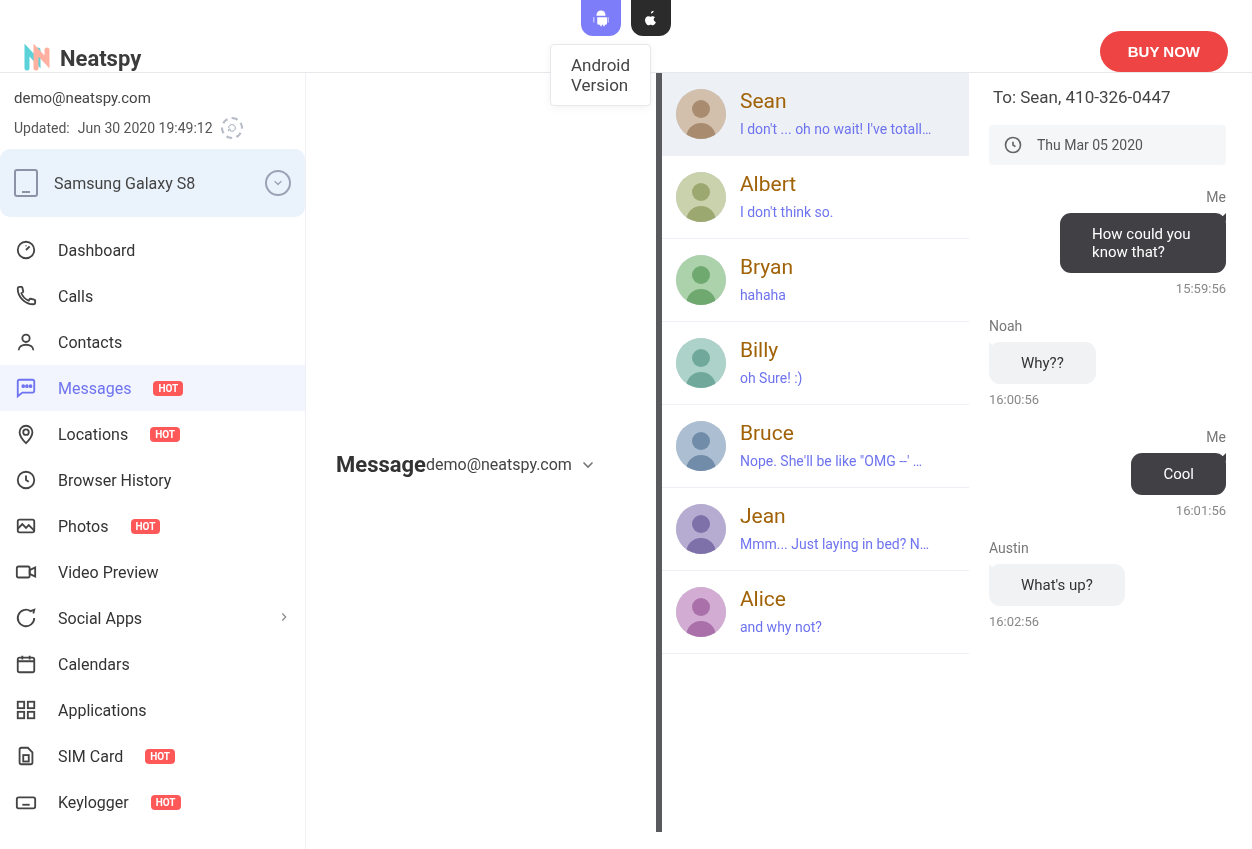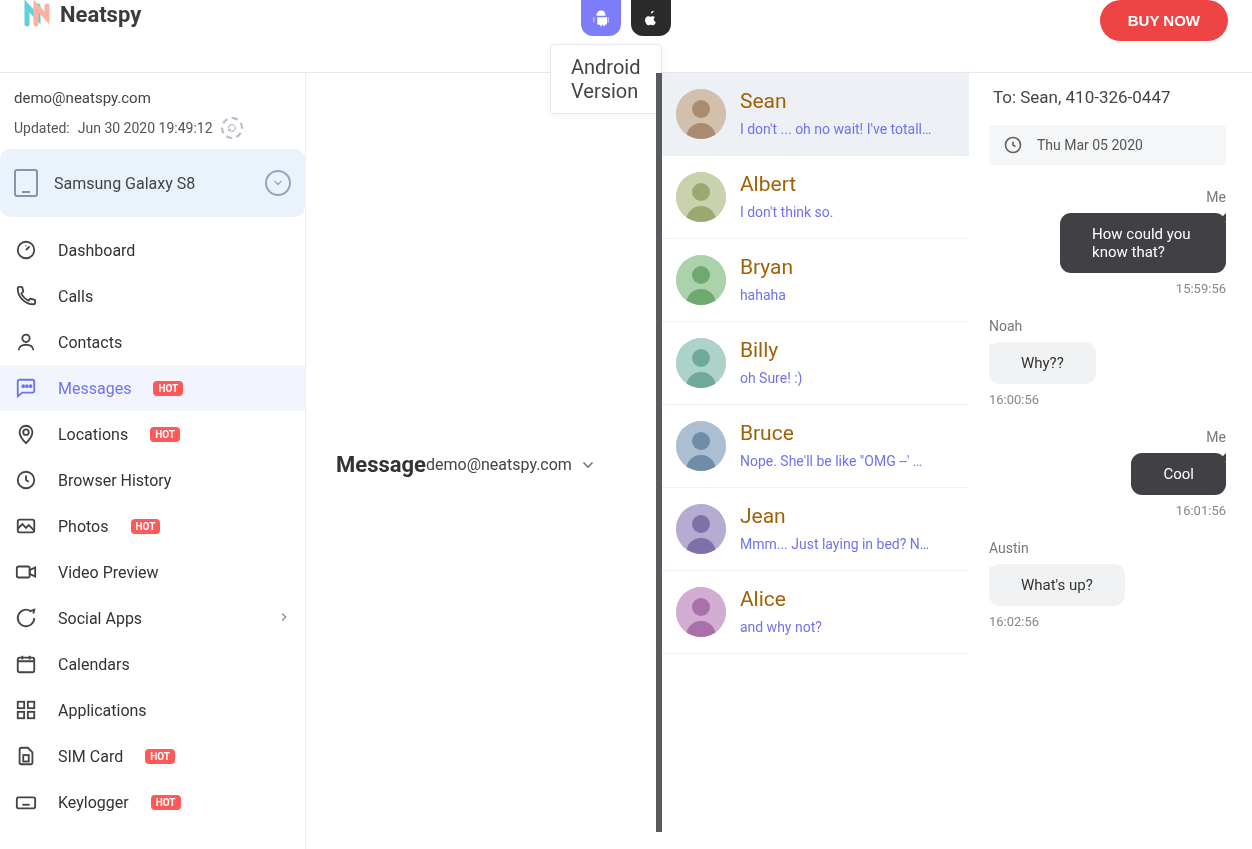--- a/index.html
+++ b/index.html
@@ -1,26 +1,26 @@
 <!DOCTYPE html>
 <html><head>
 <meta charset="utf-8">
 <style>
 * { box-sizing: border-box; margin: 0; padding: 0; }
 body { font-family: -apple-system, BlinkMacSystemFont, "Segoe UI", Roboto, Arial, sans-serif; color: #333; background: #fff; width: 1252px; height: 849px; overflow: hidden; }
 
-.header { height: 73px; border-bottom: 1px solid #e6e8ec; display: flex; align-items: flex-start; padding: 0 24px; position: relative; }
+.header { height: 73px; border-bottom: 1px solid #e6e8ec; display: flex; align-items: flex-end; padding: 0 24px; position: relative; }
 .logo { display: flex; align-items: center; gap: 8px; }
 .logo-mark { width: 28px; height: 28px; }
 .logo-text { font-size: 22px; font-weight: 700; color: #3b3b3b; }
 .platform-pills { position: absolute; left: 50%; top: 0; transform: translateX(-50%); display: flex; gap: 10px; }
 .pill { width: 40px; height: 36px; border-radius: 0 0 12px 12px; display: flex; align-items: center; justify-content: center; cursor: pointer; }
 .pill-android { background: #7d7df9; }
 .pill-apple { background: #2b2b2b; }
-.tooltip { position: absolute; top: 44px; left: 50%; transform: translateX(-76px); background: #fff; border: 1px solid #e6e8ec; border-radius: 4px; padding: 10px 20px; font-size: 20px; color: #444; box-shadow: 0 2px 8px rgba(0,0,0,0.05); }
+.tooltip { position: absolute; top: 44px; left: 50%; transform: translateX(-76px); background: #fff; border: 1px solid #e6e8ec; border-radius: 4px; padding: 10px 20px; font-size: 17px; color: #444; box-shadow: 0 2px 8px rgba(0,0,0,0.05); }
 .buy-btn { margin-left: auto; background: #ef4444; color: #fff; border: none; border-radius: 24px; padding: 12px 28px; font-size: 15px; font-weight: 700; cursor: pointer; }
 
 .body { display: flex; height: calc(100% - 70px); }
 .sidebar { width: 306px; background: #fff; border-right: 1px solid #eef0f3; display: flex; flex-direction: column; }
 .account { padding: 16px 14px 10px; }
 .account-email { font-size: 15px; color: #444; margin-bottom: 10px; }
 .account-updated { font-size: 14px; color: #555; display: flex; align-items: center; gap: 8px; }
 .refresh { width: 22px; height: 22px; border: 2px dashed #b8bcc7; border-radius: 50%; display: inline-flex; align-items: center; justify-content: center; cursor: pointer; }
 .device-row { background: #eaf2fc; padding: 20px 14px; display: flex; align-items: center; gap: 16px; cursor: pointer; border-radius: 10px; }
 .device-icon { width: 24px; height: 28px; border: 2px solid #8a94a6; border-radius: 3px; position: relative; }

